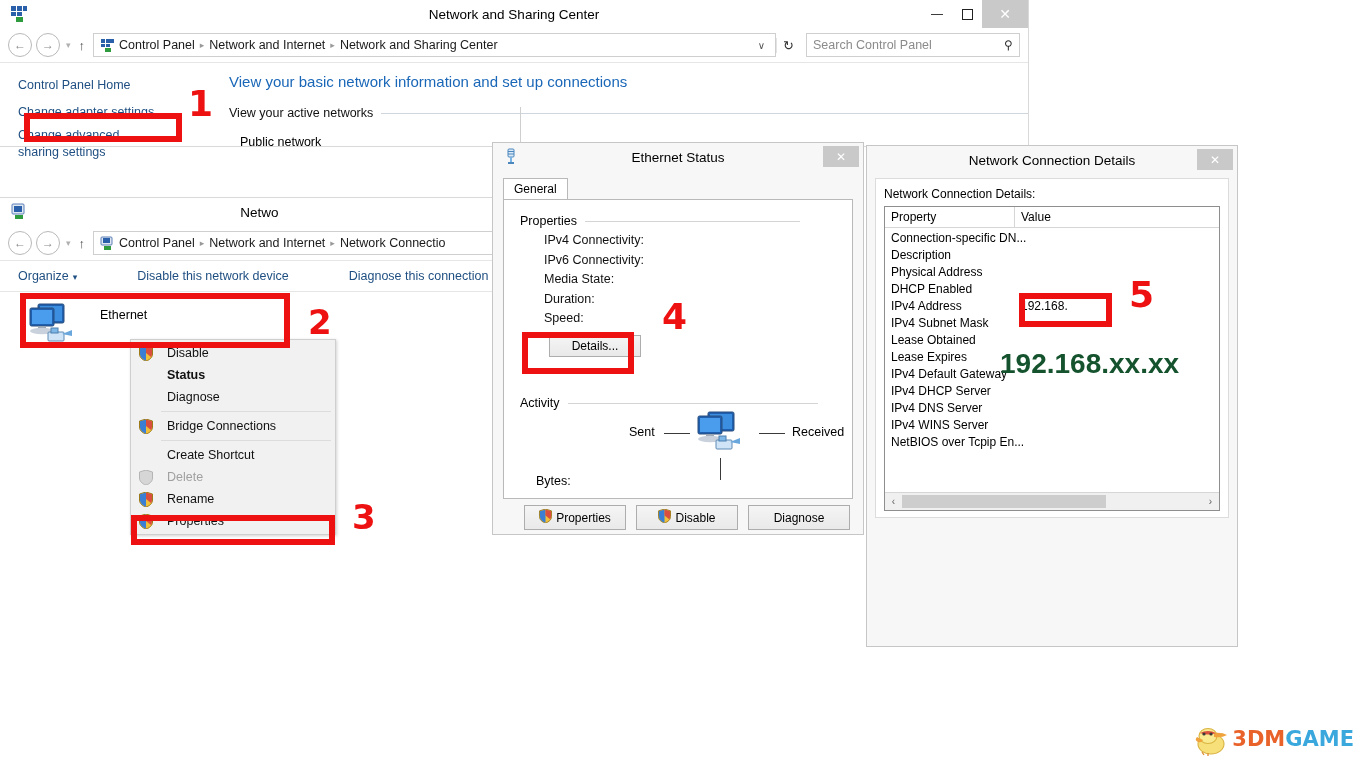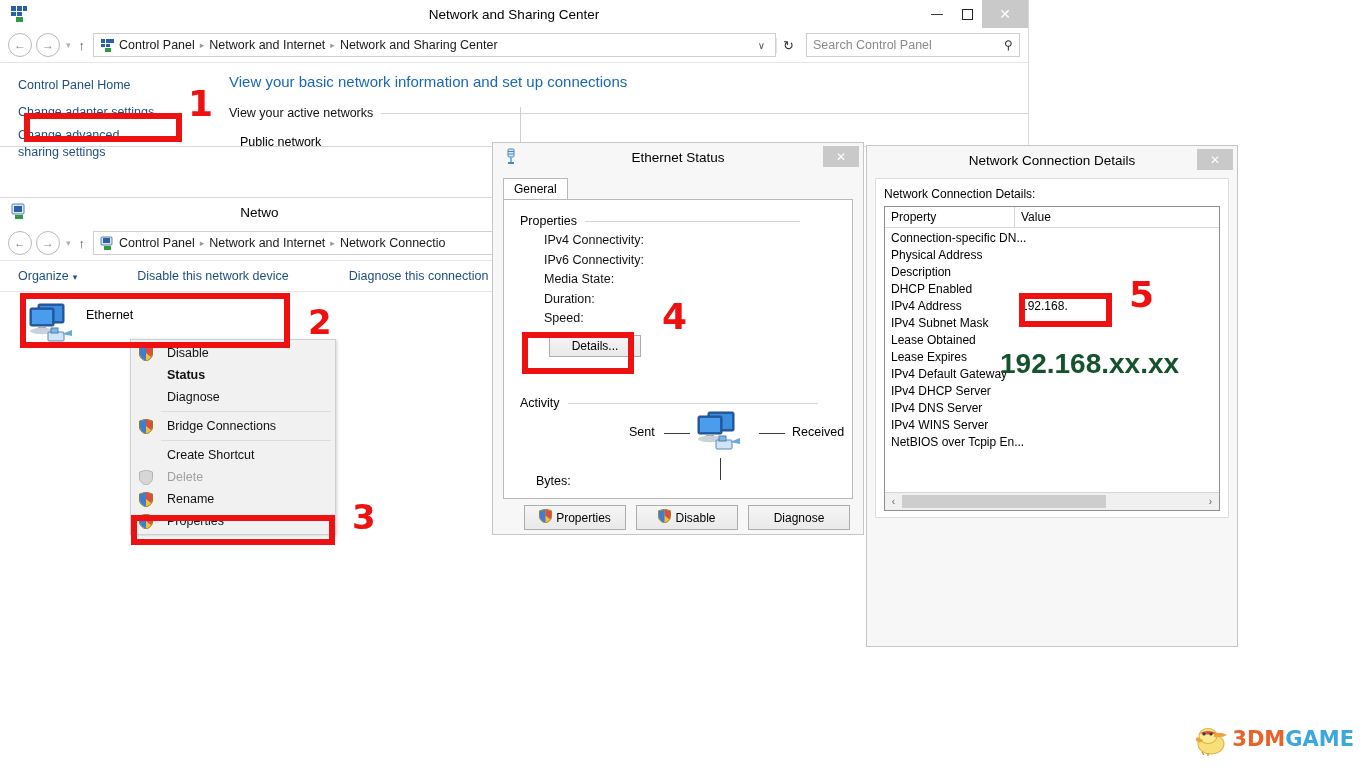--- a/index.html
+++ b/index.html
@@ -64,21 +64,21 @@
   .pubnet{position:absolute;left:25px;top:72px;font-size:12.5px;}
   .vrule{position:absolute;left:305px;top:44px;width:1px;height:40px;background:#cfcfcf;}
 
   
   #ncw{left:0;top:197px;width:520px;height:338px;border:1px solid #d9d9d9;border-left:none;}
   .toolbar{height:30px;border-top:1px solid #e6e6e6;border-bottom:1px solid #e6e6e6;display:flex;align-items:center;padding-left:18px;gap:34px;}
   .tbitem{color:#1f4f82;font-size:12.5px;margin-right:26px;white-space:nowrap;}
   .tbitem .car{font-size:9px;margin-left:4px;color:#1f4f82;}
   .listarea{position:relative;height:100%;background:#fff;}
   .conn-item{position:absolute;left:28px;top:10px;display:flex;align-items:flex-start;}
-  .conn-name{font-size:12.5px;margin-left:2px;margin-top:6px;}
+  .conn-name{font-size:12.5px;margin-left:16px;margin-top:6px;}
 
   
   #ctxmenu{
     position:absolute;left:130px;top:339px;width:204px;
     background:#f1f1f1;border:1px solid #cfcfcf;padding:2px 0;
     box-shadow:1px 1px 3px rgba(0,0,0,.18);
   }
   .mi{height:22px;display:flex;align-items:center;position:relative;padding-left:2px;}
   .mi .ico{width:26px;display:flex;align-items:center;justify-content:center;}
   .mi .lbl{font-size:12.5px;color:#111;padding-left:8px;}
@@ -455,25 +455,25 @@
       <div class="ncd-head">
         <span class="c1">Property</span>
         <span class="c2">Value</span>
       </div>
       <div class="ncd-rows">
         <div class="ncd-row">
             <span class="p">Connection-specific DN...</span>
             <span class="v"></span>
           </div>
         <div class="ncd-row">
+            <span class="p">Description</span>
+            <span class="v"></span>
+          </div>
+        <div class="ncd-row">
             <span class="p">Physical Address</span>
-            <span class="v"></span>
-          </div>
-        <div class="ncd-row">
-            <span class="p">Description</span>
             <span class="v"></span>
           </div>
         <div class="ncd-row">
             <span class="p">DHCP Enabled</span>
             <span class="v"></span>
           </div>
         <div class="ncd-row">
             <span class="p">IPv4 Address</span>
             <span class="v">192.168.</span>
           </div>

